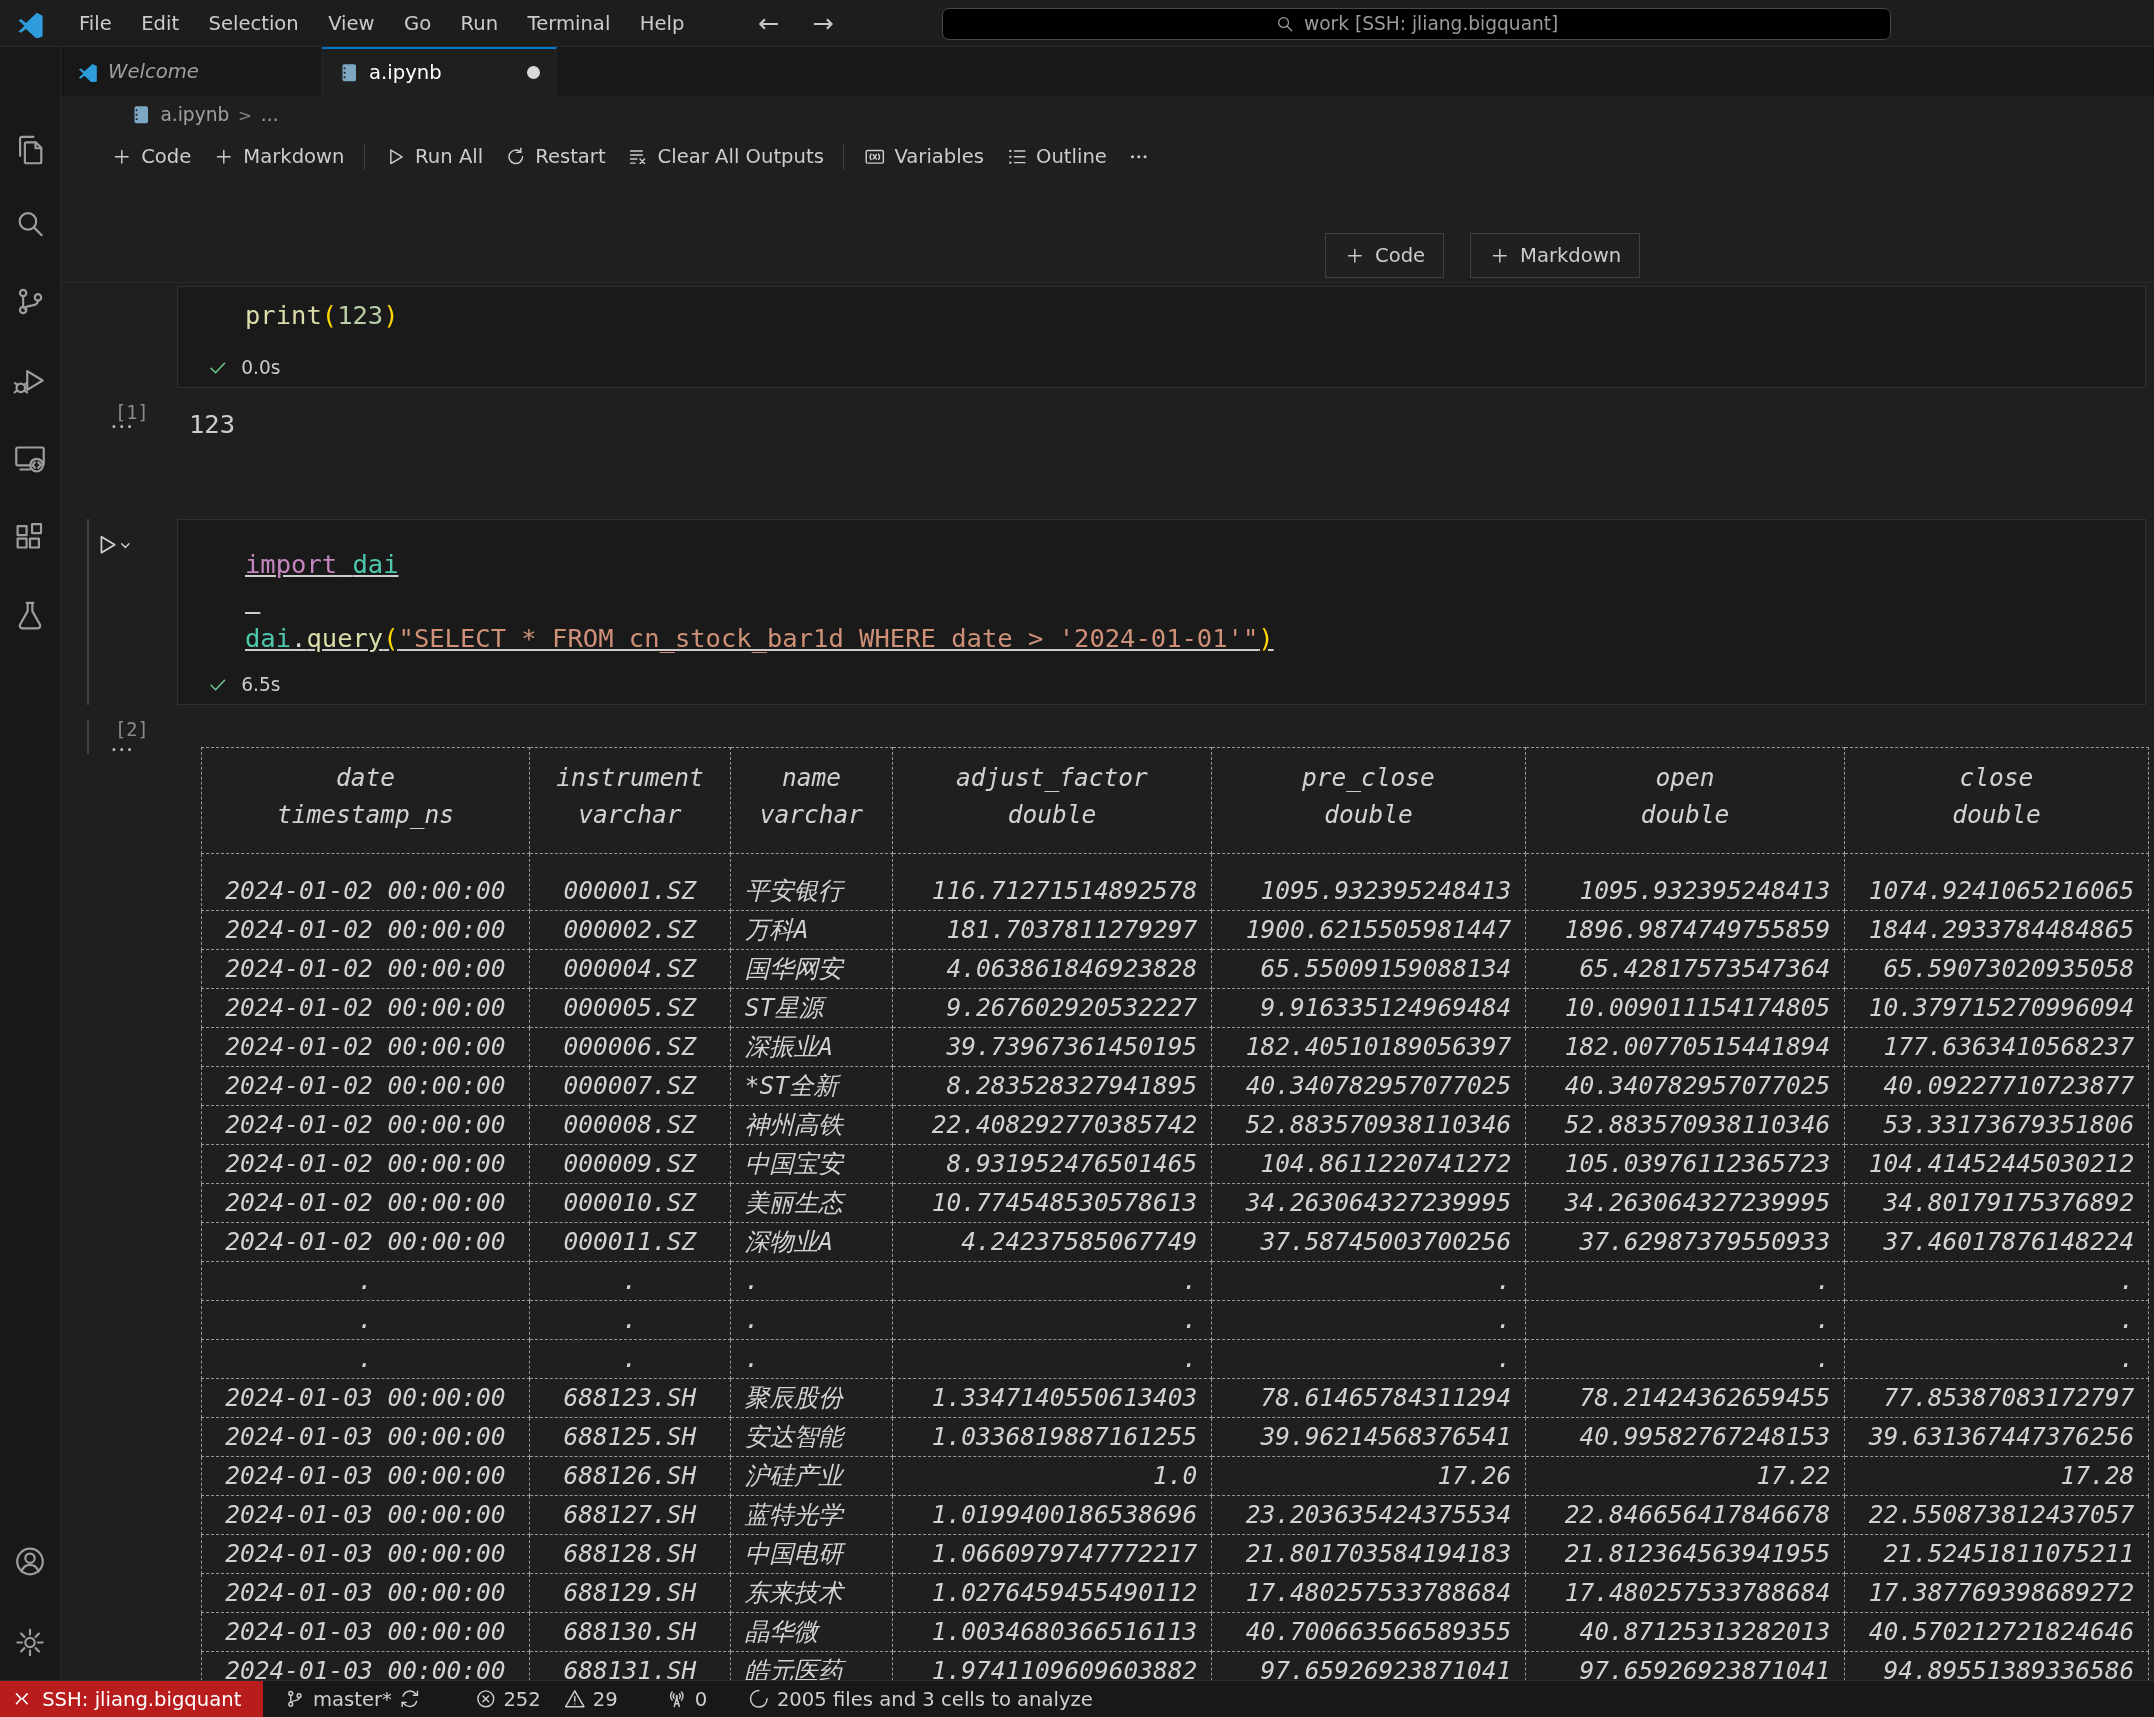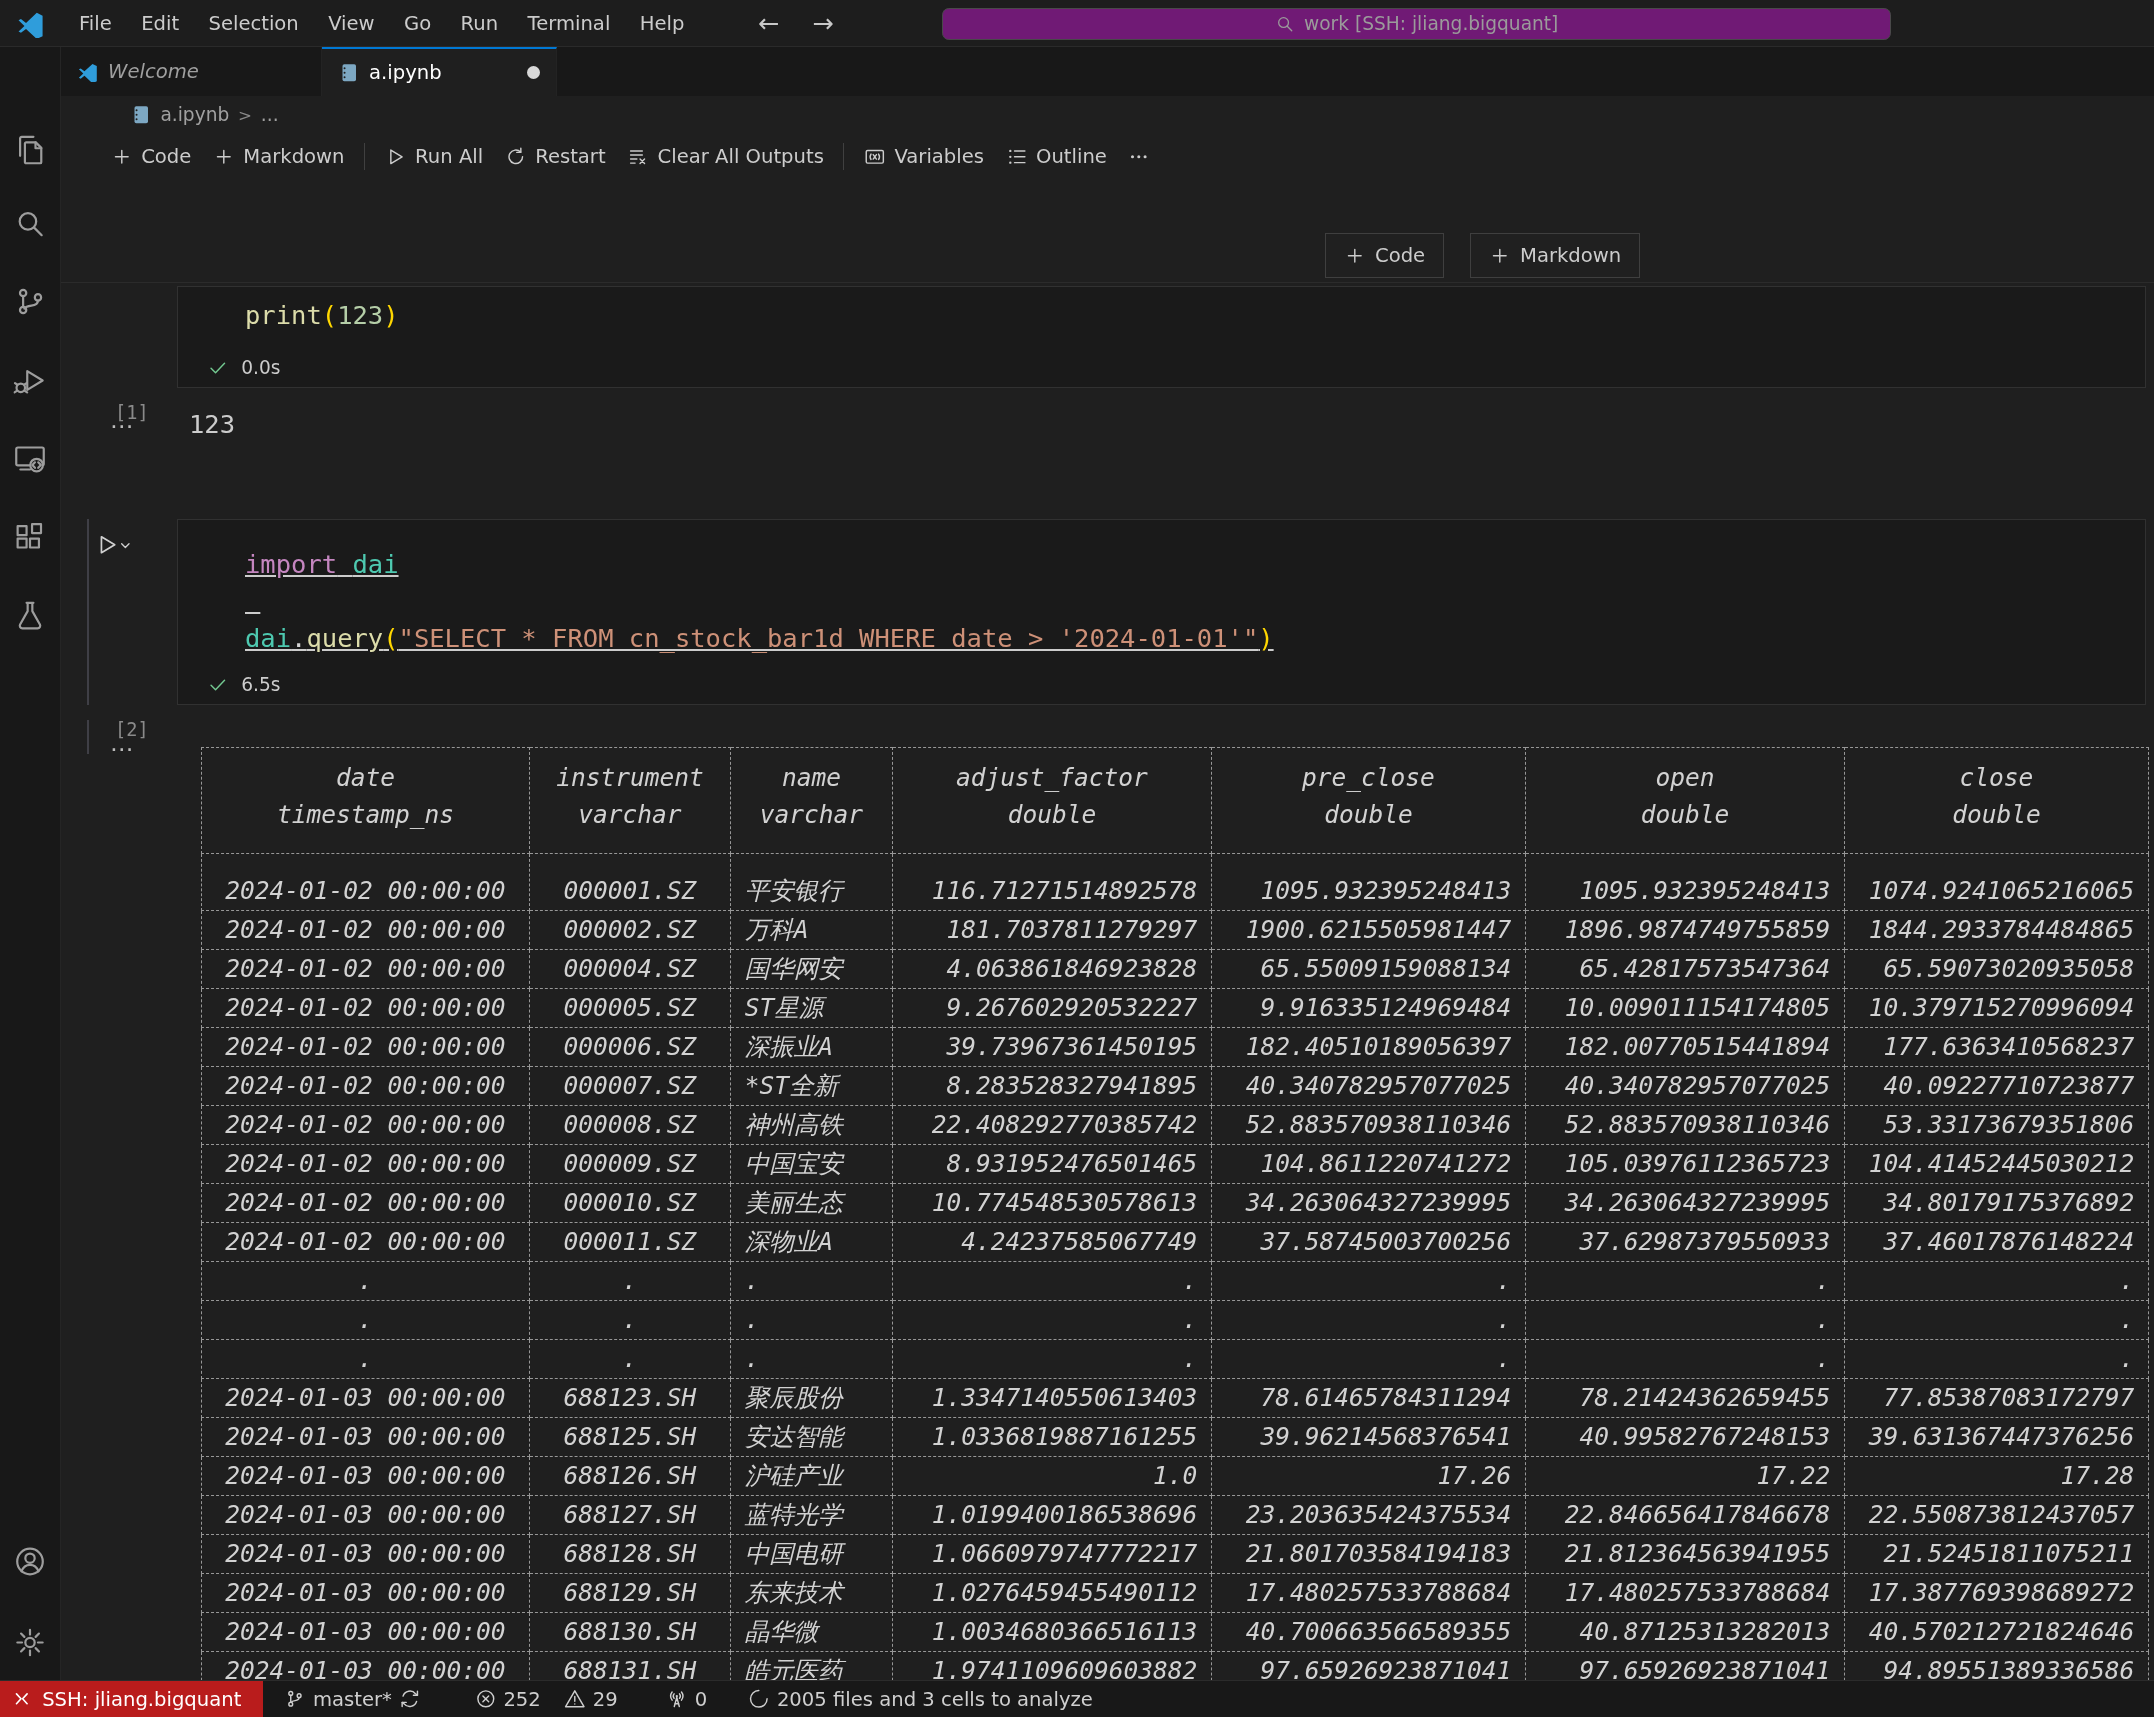--- a/index.html
+++ b/index.html
@@ -12,21 +12,21 @@
   .i22 { width:21.6px; height:21.6px; }
   .i26 { width:25.5px; height:25.5px; }
 
   
   .titlebar { position:absolute; top:0; left:0; right:0; height:47px; background:#1d1d1d; border-bottom:1px solid #2a2a2a; display:flex; align-items:center; }
   .tb-logo { width:29px; height:29px; margin-left:15.7px; }
   .menus { display:flex; margin-left:19.6px; }
   .menu-item { padding:0 14.7px; font-size:19.6px; color:#cccccc; line-height:47px; cursor:default; }
   .nav-arrows { margin-left:59px; display:flex; gap:33px; color:#c8c8c8; font-size:25.5px; }
   .nav-arrows span { line-height:47px; }
-  .command-center { position:absolute; left:942px; top:7.8px; width:949px; height:32px; background:#701a75; border:1px solid #494949; border-radius:6.9px; display:flex; align-items:center; justify-content:center; gap:9.8px; color:#9b9b9b; font-size:18.6px; }
+  .command-center { position:absolute; left:942px; top:7.8px; width:949px; height:32px; background:#000000; border:1px solid #494949; border-radius:6.9px; display:flex; align-items:center; justify-content:center; gap:9.8px; color:#9b9b9b; font-size:18.6px; }
 
   
   .activitybar { position:absolute; top:47px; left:0; width:61px; bottom:37px; background:#181818; border-right:1px solid #252525; }
   .ab-item { position:absolute; left:50%; transform:translateX(-50%); width:33px; height:33px; color:#9d9d9d; }
 
   
   .main { position:absolute; left:61px; top:47px; right:0; bottom:37px; overflow:hidden; background:#1f1f1f; }
 
   .tabbar { position:absolute; top:0; left:0; right:0; height:49px; background:#181818; display:flex; }
   .tab { display:flex; align-items:center; gap:9.8px; padding:0 15.7px; font-size:19.6px; color:#9f9f9f; border-right:1px solid #232323; width:261px; height:49px;text-align:right; }

